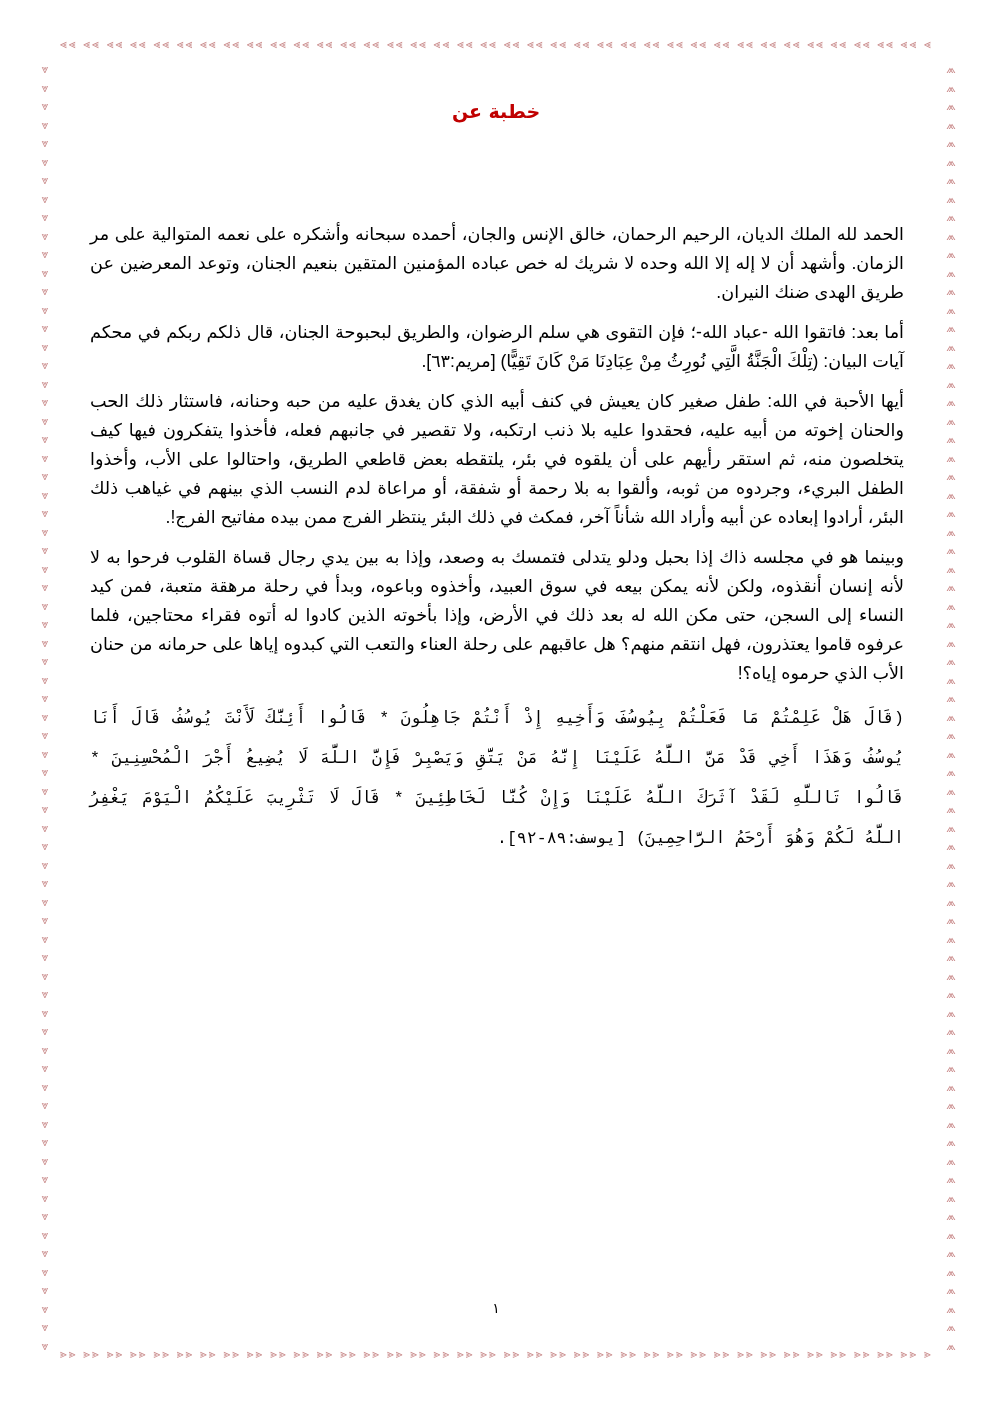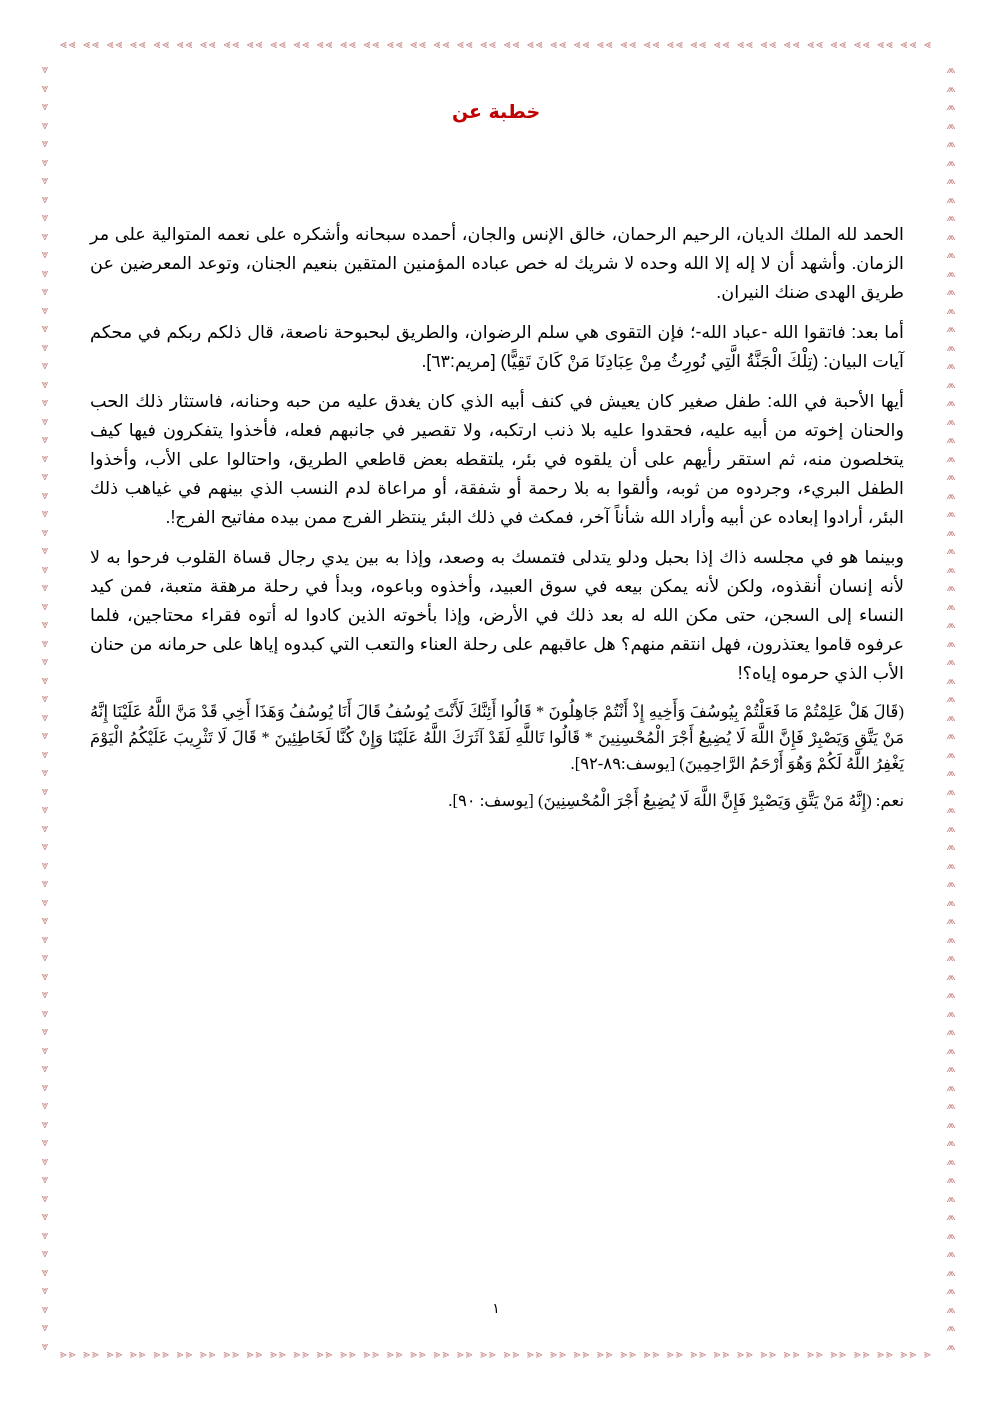--- a/index.html
+++ b/index.html
@@ -27,40 +27,39 @@
   }
   .title1 { top: 100px; }
   .title2 { top: 148px; }
   .content {
     position: absolute; left: 90px; top: 190px; width: 814px;
     direction: rtl; text-align: justify; text-align-last: right;
     font-family: "Liberation Sans", "DejaVu Sans", sans-serif;
     font-size: 17.6px; line-height: 29px; color: #000; margin-top: 30px;
   }
   .content p { margin: 0 0 11px 0; }
-  .content p.quote { font-family: Liberation Serif, serif; font-size: 16.5px; line-height: 26px; }
+  .content p.quote { font-family: Liberation Mono, monospace; font-size: 16.5px; line-height: 40px; }
   .page-number {
     position: absolute; left: 0; width: 992px; top: 1300px; text-align: center;
     font-family: "DejaVu Sans", sans-serif; font-size: 14px; color: #000;
   }
 </style>
 </head>
 <body>
 
 <div class="page">
   <div class="border-top" id="bt" style="color: rgb(201, 138, 138);">⪡⪡ ⪡⪡ ⪡⪡ ⪡⪡ ⪡⪡ ⪡⪡ ⪡⪡ ⪡⪡ ⪡⪡ ⪡⪡ ⪡⪡ ⪡⪡ ⪡⪡ ⪡⪡ ⪡⪡ ⪡⪡ ⪡⪡ ⪡⪡ ⪡⪡ ⪡⪡ ⪡⪡ ⪡⪡ ⪡⪡ ⪡⪡ ⪡⪡ ⪡⪡ ⪡⪡ ⪡⪡ ⪡⪡ ⪡⪡ ⪡⪡ ⪡⪡ ⪡⪡ ⪡⪡ ⪡⪡ ⪡⪡ ⪡⪡ ⪡⪡ ⪡⪡ ⪡⪡ ⪡⪡ ⪡⪡ ⪡⪡ ⪡⪡ ⪡⪡ ⪡⪡ ⪡⪡ ⪡⪡ ⪡⪡ ⪡⪡ ⪡⪡ ⪡⪡ ⪡⪡ ⪡⪡ ⪡⪡ ⪡⪡ ⪡⪡ ⪡⪡ ⪡⪡ ⪡⪡ </div>
   <div class="border-bottom" id="bb" style="color: rgb(201, 138, 138);">⪢⪢ ⪢⪢ ⪢⪢ ⪢⪢ ⪢⪢ ⪢⪢ ⪢⪢ ⪢⪢ ⪢⪢ ⪢⪢ ⪢⪢ ⪢⪢ ⪢⪢ ⪢⪢ ⪢⪢ ⪢⪢ ⪢⪢ ⪢⪢ ⪢⪢ ⪢⪢ ⪢⪢ ⪢⪢ ⪢⪢ ⪢⪢ ⪢⪢ ⪢⪢ ⪢⪢ ⪢⪢ ⪢⪢ ⪢⪢ ⪢⪢ ⪢⪢ ⪢⪢ ⪢⪢ ⪢⪢ ⪢⪢ ⪢⪢ ⪢⪢ ⪢⪢ ⪢⪢ ⪢⪢ ⪢⪢ ⪢⪢ ⪢⪢ ⪢⪢ ⪢⪢ ⪢⪢ ⪢⪢ ⪢⪢ ⪢⪢ ⪢⪢ ⪢⪢ ⪢⪢ ⪢⪢ ⪢⪢ ⪢⪢ ⪢⪢ ⪢⪢ ⪢⪢ ⪢⪢ </div>
   <div class="border-left" id="bl" style="color: rgb(201, 138, 138);">⩔<br>⩔<br>⩔<br>⩔<br>⩔<br>⩔<br>⩔<br>⩔<br>⩔<br>⩔<br>⩔<br>⩔<br>⩔<br>⩔<br>⩔<br>⩔<br>⩔<br>⩔<br>⩔<br>⩔<br>⩔<br>⩔<br>⩔<br>⩔<br>⩔<br>⩔<br>⩔<br>⩔<br>⩔<br>⩔<br>⩔<br>⩔<br>⩔<br>⩔<br>⩔<br>⩔<br>⩔<br>⩔<br>⩔<br>⩔<br>⩔<br>⩔<br>⩔<br>⩔<br>⩔<br>⩔<br>⩔<br>⩔<br>⩔<br>⩔<br>⩔<br>⩔<br>⩔<br>⩔<br>⩔<br>⩔<br>⩔<br>⩔<br>⩔<br>⩔<br>⩔<br>⩔<br>⩔<br>⩔<br>⩔<br>⩔<br>⩔<br>⩔<br>⩔<br>⩔</div>
   <div class="border-right" id="br" style="color: rgb(201, 138, 138);">⩕<br>⩕<br>⩕<br>⩕<br>⩕<br>⩕<br>⩕<br>⩕<br>⩕<br>⩕<br>⩕<br>⩕<br>⩕<br>⩕<br>⩕<br>⩕<br>⩕<br>⩕<br>⩕<br>⩕<br>⩕<br>⩕<br>⩕<br>⩕<br>⩕<br>⩕<br>⩕<br>⩕<br>⩕<br>⩕<br>⩕<br>⩕<br>⩕<br>⩕<br>⩕<br>⩕<br>⩕<br>⩕<br>⩕<br>⩕<br>⩕<br>⩕<br>⩕<br>⩕<br>⩕<br>⩕<br>⩕<br>⩕<br>⩕<br>⩕<br>⩕<br>⩕<br>⩕<br>⩕<br>⩕<br>⩕<br>⩕<br>⩕<br>⩕<br>⩕<br>⩕<br>⩕<br>⩕<br>⩕<br>⩕<br>⩕<br>⩕<br>⩕<br>⩕<br>⩕</div>
 
   <div class="title title1">خطبة عن</div>
 
   <div class="content">
     <p>الحمد لله الملك الديان، الرحيم الرحمان، خالق الإنس والجان، أحمده سبحانه وأشكره على نعمه المتوالية على مر الزمان. وأشهد أن لا إله إلا الله وحده لا شريك له خص عباده المؤمنين المتقين بنعيم الجنان، وتوعد المعرضين عن طريق الهدى ضنك النيران.</p>
-    <p>أما بعد: فاتقوا الله -عباد الله-؛ فإن التقوى هي سلم الرضوان، والطريق لبحبوحة ناصعة، قال ذلكم ربكم في محكم آيات البيان: (تِلْكَ الْجَنَّةُ الَّتِي نُورِثُ مِنْ عِبَادِنَا مَنْ كَانَ تَقِيًّا) [مريم:٦٣].</p>
+    <p>أما بعد: فاتقوا الله -عباد الله-؛ فإن التقوى هي سلم الرضوان، والطريق لبحبوحة الجنان، قال ذلكم ربكم في محكم آيات البيان: (تِلْكَ الْجَنَّةُ الَّتِي نُورِثُ مِنْ عِبَادِنَا مَنْ كَانَ تَقِيًّا) [مريم:٦٣].</p>
     <p>أيها الأحبة في الله: طفل صغير كان يعيش في كنف أبيه الذي كان يغدق عليه من حبه وحنانه، فاستثار ذلك الحب والحنان إخوته من أبيه عليه، فحقدوا عليه بلا ذنب ارتكبه، ولا تقصير في جانبهم فعله، فأخذوا يتفكرون فيها كيف يتخلصون منه، ثم استقر رأيهم على أن يلقوه في بئر، يلتقطه بعض قاطعي الطريق، واحتالوا على الأب، وأخذوا الطفل البريء، وجردوه من ثوبه، وألقوا به بلا رحمة أو شفقة، أو مراعاة لدم النسب الذي بينهم في غياهب ذلك البئر، أرادوا إبعاده عن أبيه وأراد الله شأناً آخر، فمكث في ذلك البئر ينتظر الفرج ممن بيده مفاتيح الفرج!.</p>
     <p>وبينما هو في مجلسه ذاك إذا بحبل ودلو يتدلى فتمسك به وصعد، وإذا به بين يدي رجال قساة القلوب فرحوا به لا لأنه إنسان أنقذوه، ولكن لأنه يمكن بيعه في سوق العبيد، وأخذوه وباعوه، وبدأ في رحلة مرهقة متعبة، فمن كيد النساء إلى السجن، حتى مكن الله له بعد ذلك في الأرض، وإذا بأخوته الذين كادوا له أتوه فقراء محتاجين، فلما عرفوه قاموا يعتذرون، فهل انتقم منهم؟ هل عاقبهم على رحلة العناء والتعب التي كبدوه إياها على حرمانه من حنان الأب الذي حرموه إياه؟!</p>
     <p class="quote">(قَالَ هَلْ عَلِمْتُمْ مَا فَعَلْتُمْ بِيُوسُفَ وَأَخِيهِ إِذْ أَنْتُمْ جَاهِلُونَ * قَالُوا أَئِنَّكَ لَأَنْتَ يُوسُفُ قَالَ أَنَا يُوسُفُ وَهَذَا أَخِي قَدْ مَنَّ اللَّهُ عَلَيْنَا إِنَّهُ مَنْ يَتَّقِ وَيَصْبِرْ فَإِنَّ اللَّهَ لَا يُضِيعُ أَجْرَ الْمُحْسِنِينَ * قَالُوا تَاللَّهِ لَقَدْ آثَرَكَ اللَّهُ عَلَيْنَا وَإِنْ كُنَّا لَخَاطِئِينَ * قَالَ لَا تَثْرِيبَ عَلَيْكُمُ الْيَوْمَ يَغْفِرُ اللَّهُ لَكُمْ وَهُوَ أَرْحَمُ الرَّاحِمِينَ) [يوسف:٨٩-٩٢].</p>
-    <p class="quote">نعم: (إِنَّهُ مَنْ يَتَّقِ وَيَصْبِرْ فَإِنَّ اللَّهَ لَا يُضِيعُ أَجْرَ الْمُحْسِنِينَ) [يوسف: ٩٠].</p>
   </div>
 
   <div class="page-number">١</div>
 </div>
 
 </body></html>

